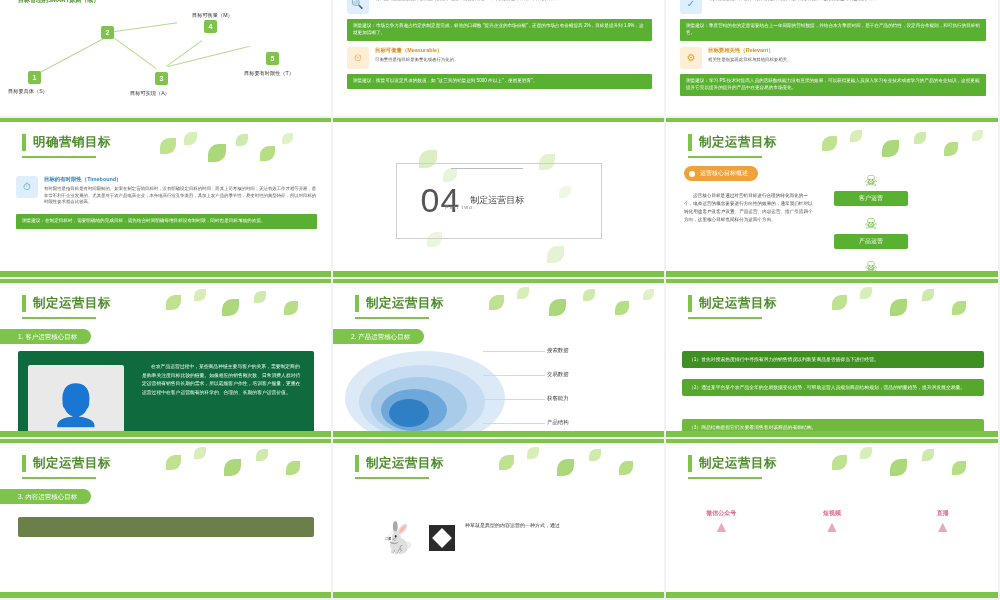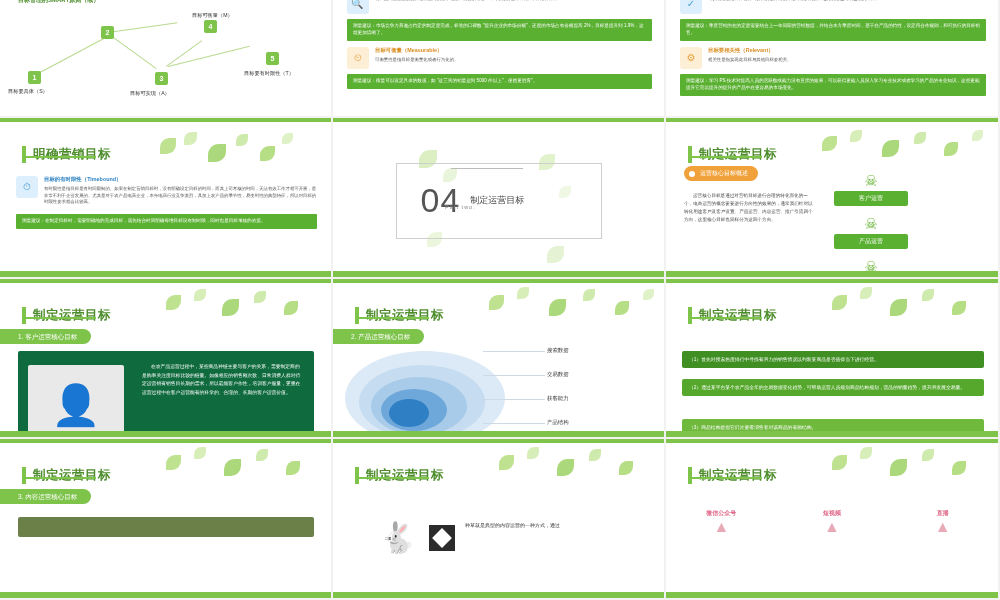--- a/index.html
+++ b/index.html
@@ -38,21 +38,21 @@
   .leaf {
     position: absolute;
     border-radius: 60% 0 60% 0;
     opacity: .75;
   }
 
   
   .hdr {
     position: absolute;
     top: 16px; left: 22px;
-    display: flex;  margin-top: 12px;
+    display: flex; 
   }
   .hdr .bar {
     width: 4px; height: 17px; background: #7ec34a; margin-right: 7px;
   }
   .hdr .txt {
     font-size: 12.5px; color: #4c8c2b; font-weight: bold; letter-spacing: .5px;
   }
   .hdr-underline {
     position: absolute; top: 38px; left: 22px; width: 74px; height: 2px; background: #7ec34a;
   }

